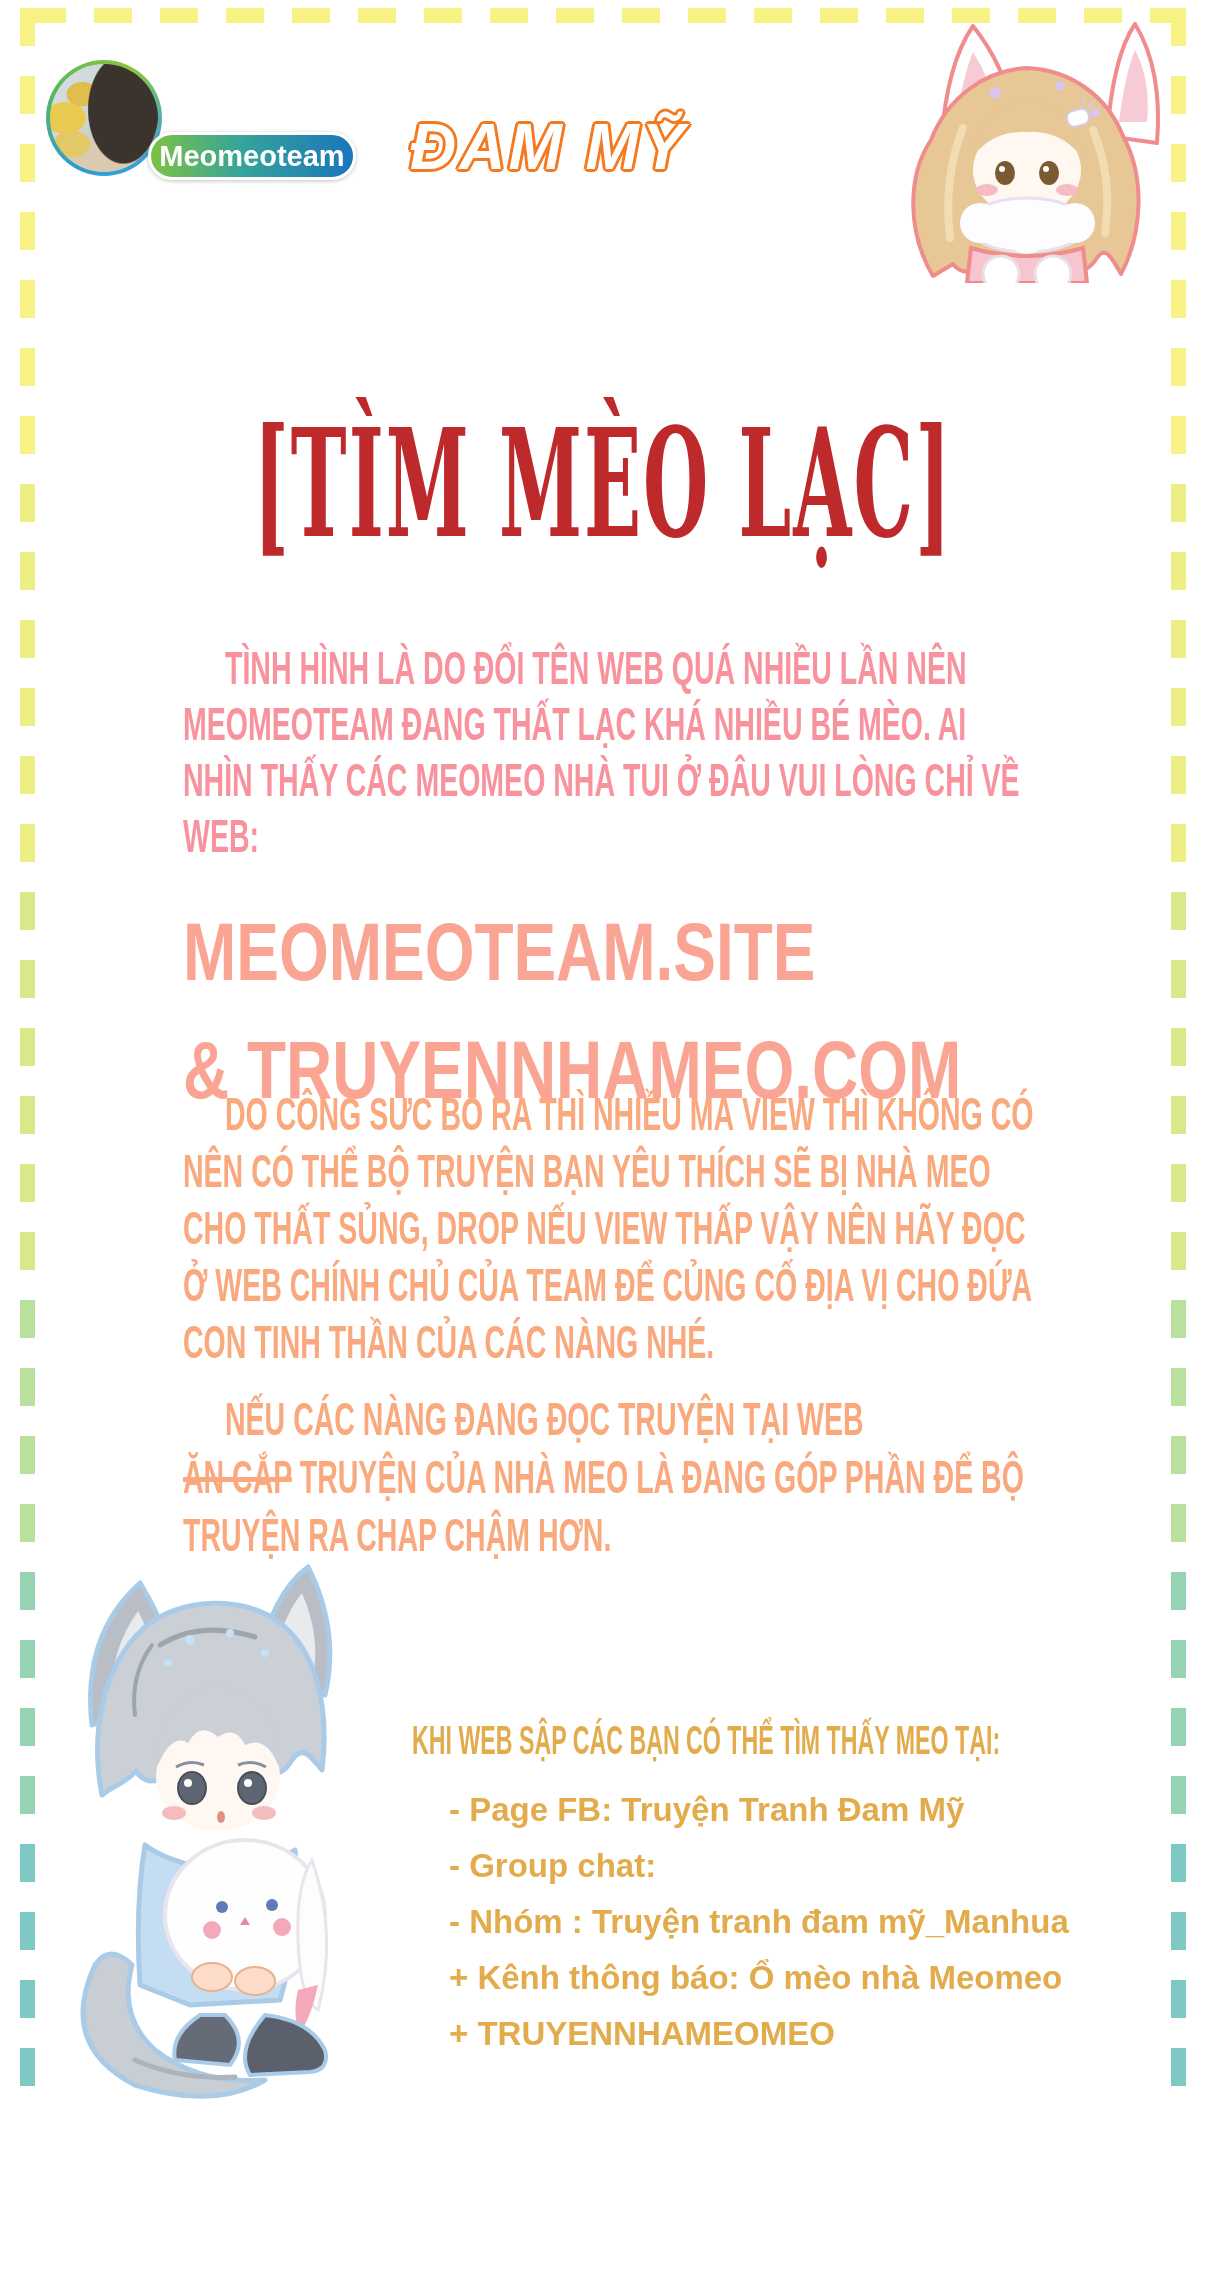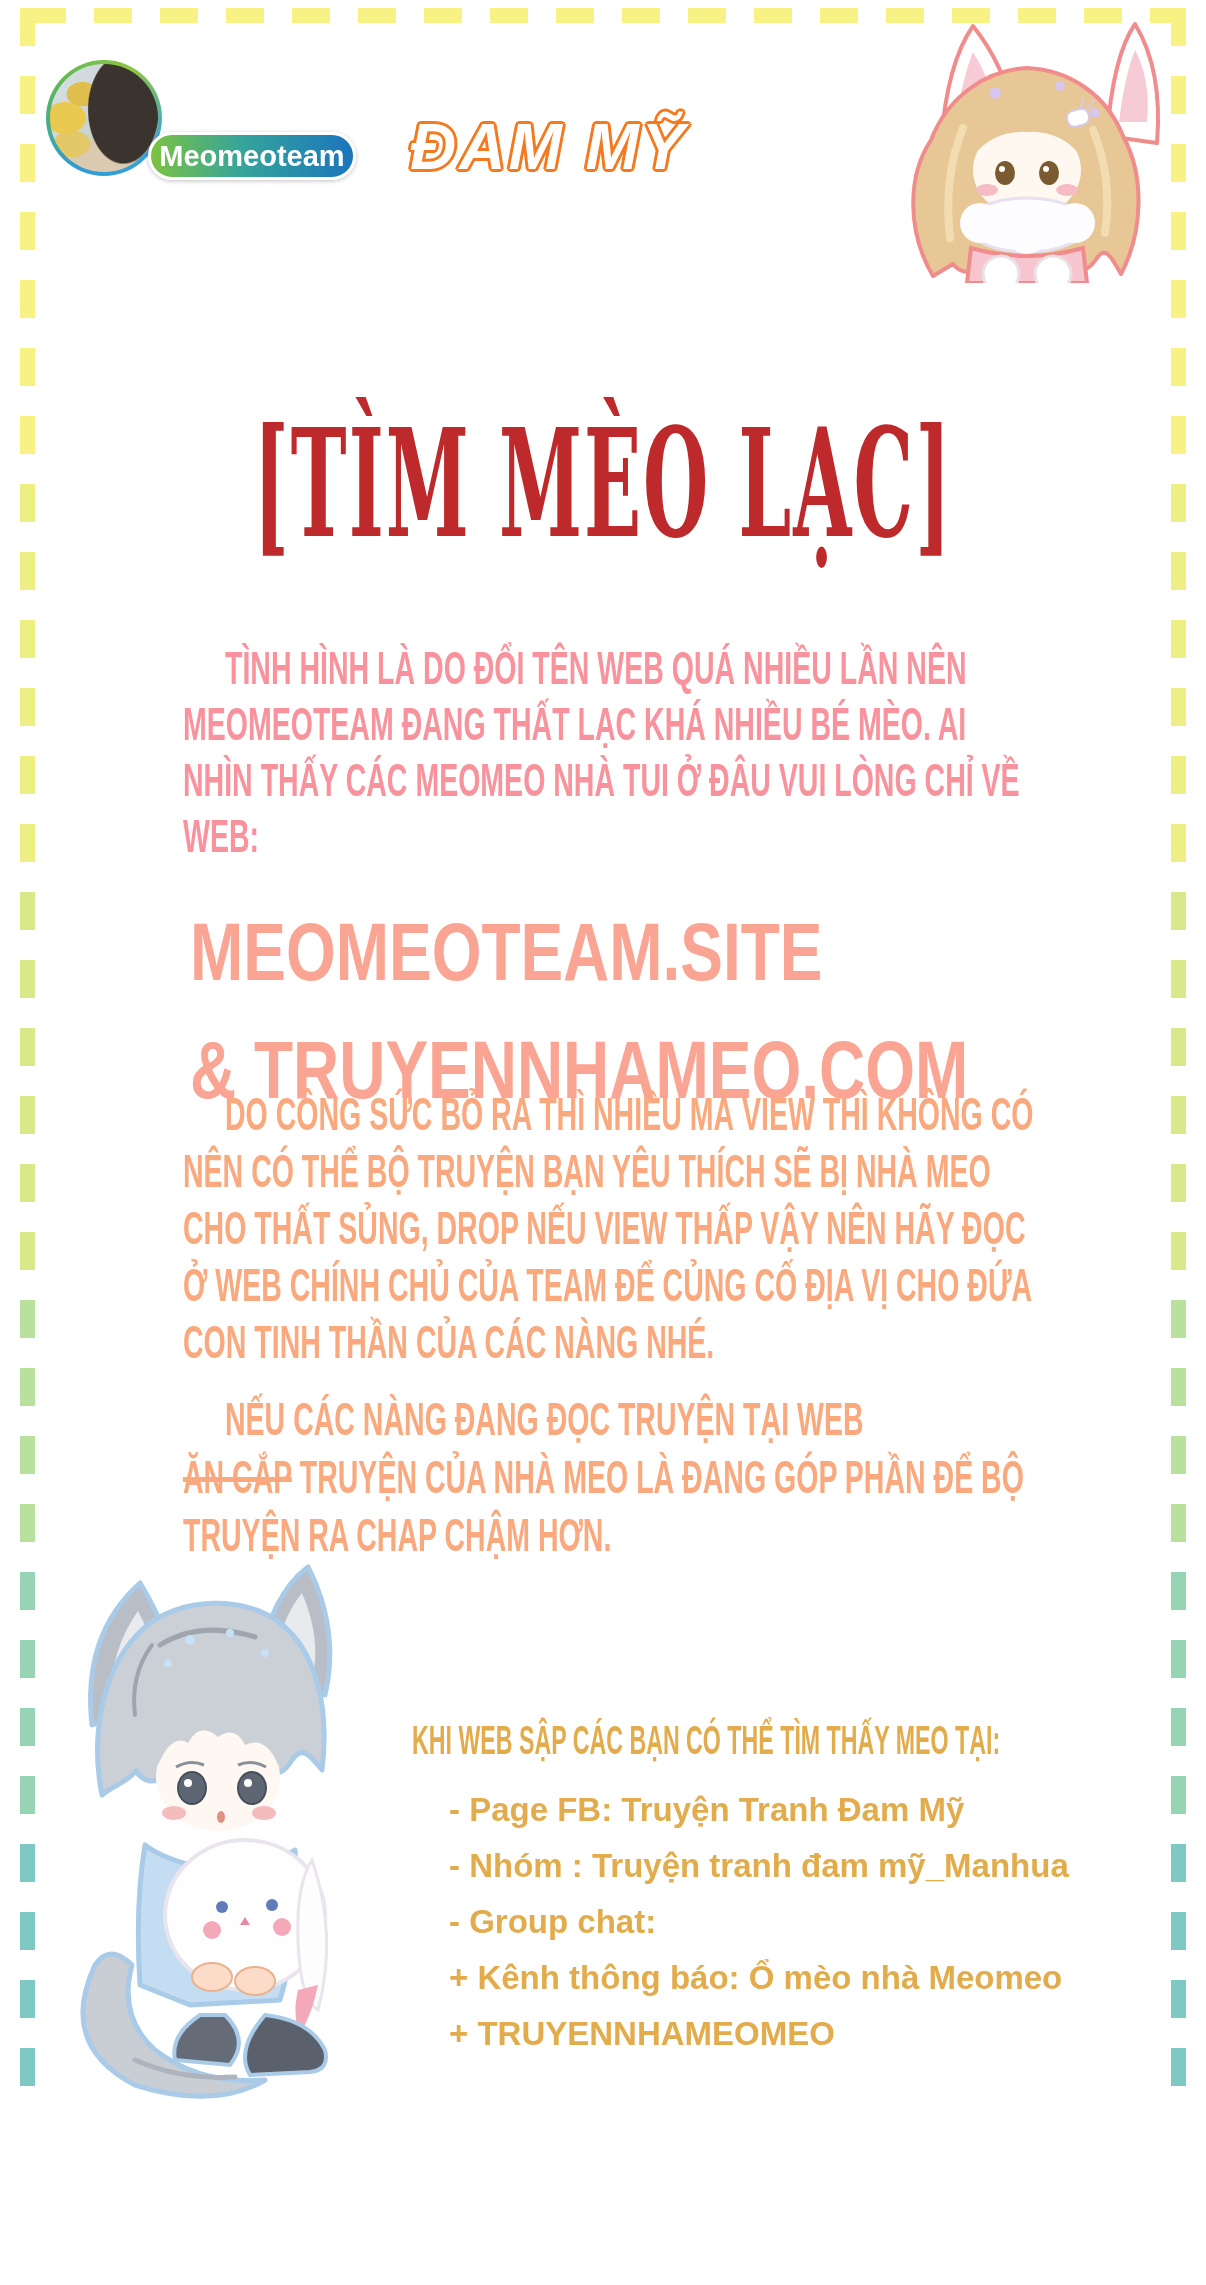--- a/index.html
+++ b/index.html
@@ -62,21 +62,21 @@
     color:#BE2A2B; letter-spacing:4px;
     transform:translateX(-50%) scaleX(0.5);
   }
   .para { position:absolute; }
   .para .ln {
     white-space:nowrap; font-weight:bold;
     transform:scaleX(0.62); transform-origin:0 50%;
   }
   .intro { left:183px; top:640px; font-size:46px; color:#F8939D; }
   .intro .ln { line-height:56px; }
-  .webs  { left:190px; top:893px; font-size:82px; color:#FAA494; }
+  .webs  { left:183px; top:893px; font-size:82px; color:#FAA494; }
   .webs .ln { line-height:118px; transform:scaleX(0.78); transform-origin:0 50%; }
   .body2 { left:183px; top:1086px; font-size:46px; color:#F9A97D; }
   .body2 .ln { line-height:57px; }
   .warn  { left:183px; top:1390px; font-size:46px; color:#F9A97D; }
   .warn .ln { line-height:58px; }
   .indent { margin-left:42px; }
   .struck { text-decoration:line-through; text-decoration-thickness:5px; }
 
   
   .contact-heading {
@@ -210,19 +210,19 @@
     <path d="M205,372 l5,8 l-10,0 Z" fill="#E58AA0"></path>
     <ellipse cx="172" cy="432" rx="20" ry="14" fill="#FCDCC8" stroke="#E8B28F" stroke-width="2"></ellipse>
     <ellipse cx="215" cy="436" rx="20" ry="14" fill="#FCDCC8" stroke="#E8B28F" stroke-width="2"></ellipse>
     <path d="M225,470 q45,5 60,35 q5,20 -15,22 l-60,3 q-15,-25 15,-60 Z" fill="#5A616C" stroke="#A9CBE8" stroke-width="4"></path>
     <path d="M160,470 q-30,20 -25,45 l55,5 q20,-25 -5,-50 Z" fill="#656C78" stroke="#A9CBE8" stroke-width="4"></path>
   </svg>
 
   <div class="contact-heading">KHI WEB SẬP CÁC BẠN CÓ THỂ TÌM THẤY MEO TẠI:</div>
   <div class="contact-list">
     <div class="ci">- Page FB: Truyện Tranh Đam Mỹ</div>
+    <div class="ci">- Group chat:</div>
     <div class="ci">- Nhóm : Truyện tranh đam mỹ_Manhua</div>
-    <div class="ci">- Group chat:</div>
     <div class="ci">+ Kênh thông báo: Ổ mèo nhà Meomeo</div>
     <div class="ci">+ TRUYENNHAMEOMEO</div>
   </div>
 
 </div>
 
 </body></html>

